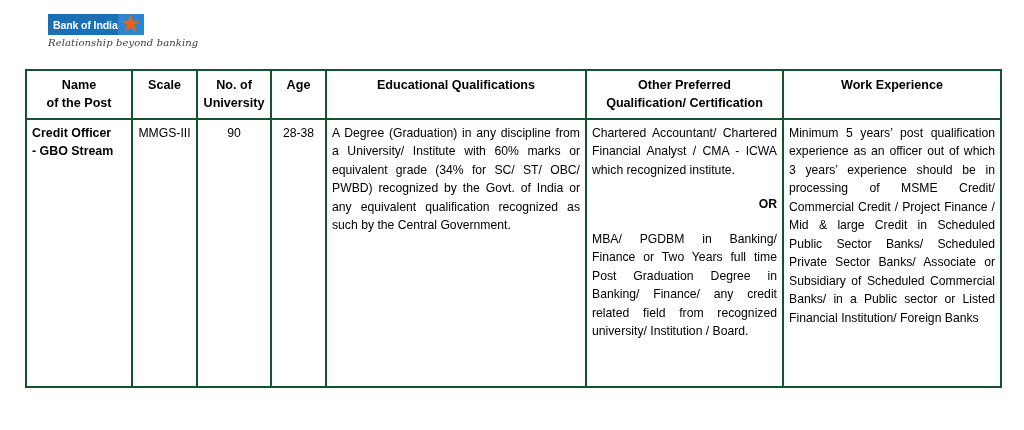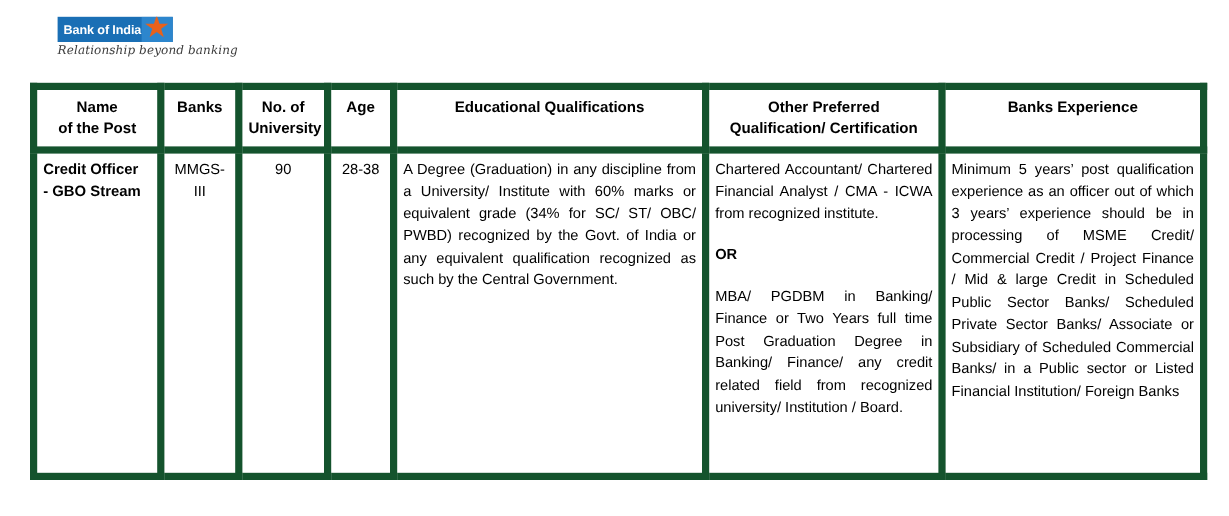--- a/index.html
+++ b/index.html
@@ -92,21 +92,21 @@
     position: absolute;
     left: 25px;
     top: 69px;
     width: 975px;
     border-collapse: collapse;
     table-layout: fixed;
     font-size: 12.2px;
   }
   .vacancy-table td,
   .vacancy-table th {
-    border: 6px solid #14532d;
+    border: 2px solid #14532d;
     vertical-align: top;
     padding: 4px 5px 4px 5px;
     line-height: 1.52;
   }
   .vacancy-table thead th {
     text-align: center;
     font-weight: bold;
     font-size: 12.6px;
     vertical-align: top;
     padding-top: 5px;
@@ -124,21 +124,21 @@
 
   td.c-name {
     font-weight: bold;
     text-align: left;
     white-space: pre-line;
     font-size: 12.4px;
   }
   td.c-center { text-align: center; }
   td.c-justify { text-align: justify; text-justify: inter-word; }
   td.c-justify p { margin: 0; }
-  td.c-justify p.or-line { font-weight: bold; text-align: left; margin: 16px 0 16px 0; }
+  td.c-justify p.or-line { font-weight: bold; text-align: right; margin: 16px 0 16px 0; }
 
   
   tr.data-row td { height: 258px; }
 </style>
 </head>
 <body>
 
 <div class="page-header">
 
   <div class="logo-block">
@@ -162,50 +162,50 @@
       <col class="col-other">
       <col class="col-work">
   </colgroup>
   <thead>
     <tr>
       <th>
         <div class="hdr-two-line"><span>Name</span><br>
         <span>of the Post</span></div>
       </th>
       <th>
-        <span>Banks</span>
+        <span>Scale</span>
       </th>
       <th>
         <div class="hdr-two-line"><span>No. of</span><br>
         <span>University</span></div>
       </th>
       <th>
         <span>Age</span>
       </th>
       <th>
         <span>Educational Qualifications</span>
       </th>
       <th>
         <div class="hdr-two-line"><span>Other Preferred</span><br>
         <span>Qualification/ Certification</span></div>
       </th>
       <th>
-        <span>Banks Experience</span>
+        <span>Work Experience</span>
       </th>
     </tr>
   </thead>
   <tbody>
     <tr class="data-row">
       <td class="c-name">Credit Officer
 - GBO Stream</td>
       <td class="c-center">MMGS-III</td>
       <td class="c-center">90</td>
       <td class="c-center">28-38</td>
       <td class="c-justify">A Degree (Graduation) in any discipline from a University/ Institute with 60% marks or equivalent grade (34% for SC/ ST/ OBC/ PWBD) recognized by the Govt. of India or any equivalent qualification recognized as such by the Central Government.</td>
       <td class="c-justify">
-        <p>Chartered Accountant/ Chartered Financial Analyst / CMA - ICWA from recognized institute.</p>
+        <p>Chartered Accountant/ Chartered Financial Analyst / CMA - ICWA which recognized institute.</p>
         <p class="or-line">OR</p>
         <p>MBA/ PGDBM in Banking/ Finance or Two Years full time Post Graduation Degree in Banking/ Finance/ any credit related field from recognized university/ Institution / Board.</p>
       </td>
       <td class="c-justify">Minimum 5 years’ post qualification experience as an officer out of which 3 years’ experience should be in processing of MSME Credit/ Commercial Credit / Project Finance / Mid &amp; large Credit in Scheduled Public Sector Banks/ Scheduled Private Sector Banks/ Associate or Subsidiary of Scheduled Commercial Banks/ in a Public sector or Listed Financial Institution/ Foreign Banks</td>
     </tr>
   </tbody>
 </table>
 
 </body></html>

